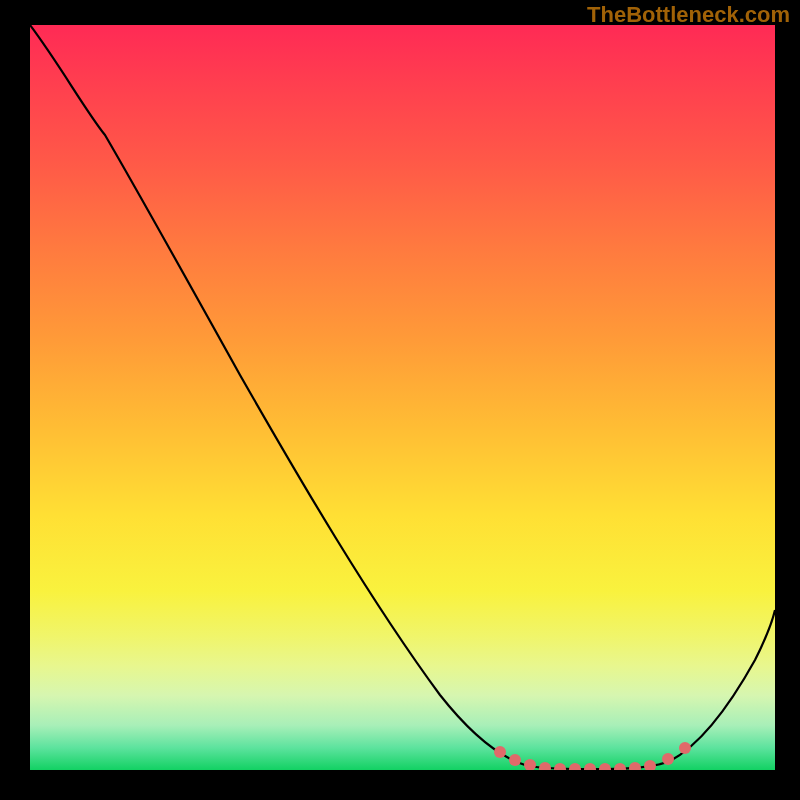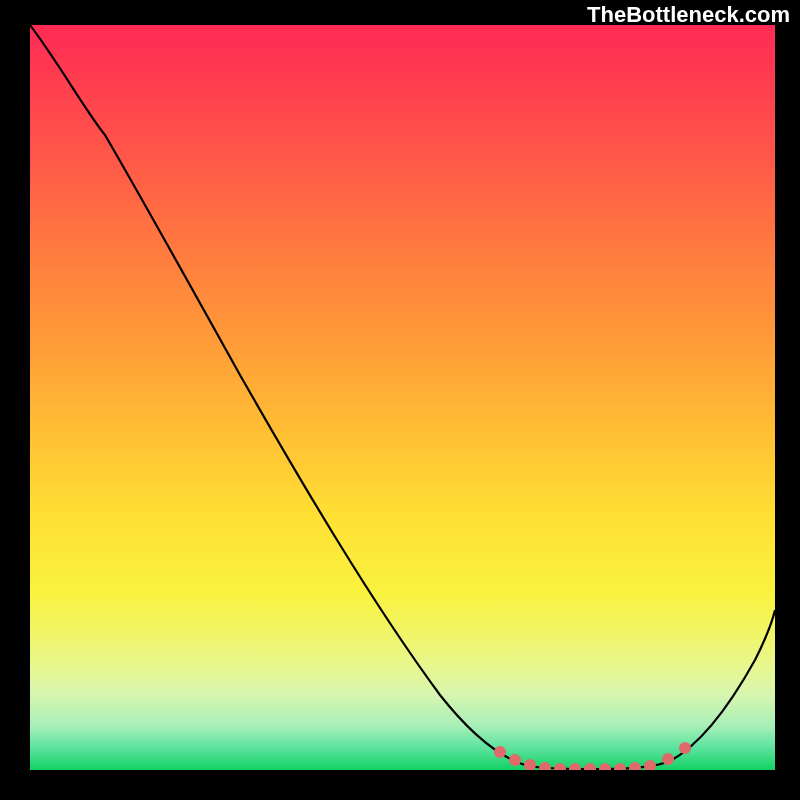--- a/index.html
+++ b/index.html
@@ -8,21 +8,21 @@
     height: 800px;
     background: #000;
     position: relative;
     font-family: Arial, sans-serif;
     overflow: hidden;
   }
   .watermark {
     position: absolute;
     top: 2px;
     right: 10px;
-    color: #ffffff;
+    color: #a16207;
     font-size: 22px;
     font-weight: bold;
     z-index: 10;
   }
   .plot-area {
     position: absolute;
     left: 30px;
     top: 25px;
     width: 745px;
     height: 745px;

